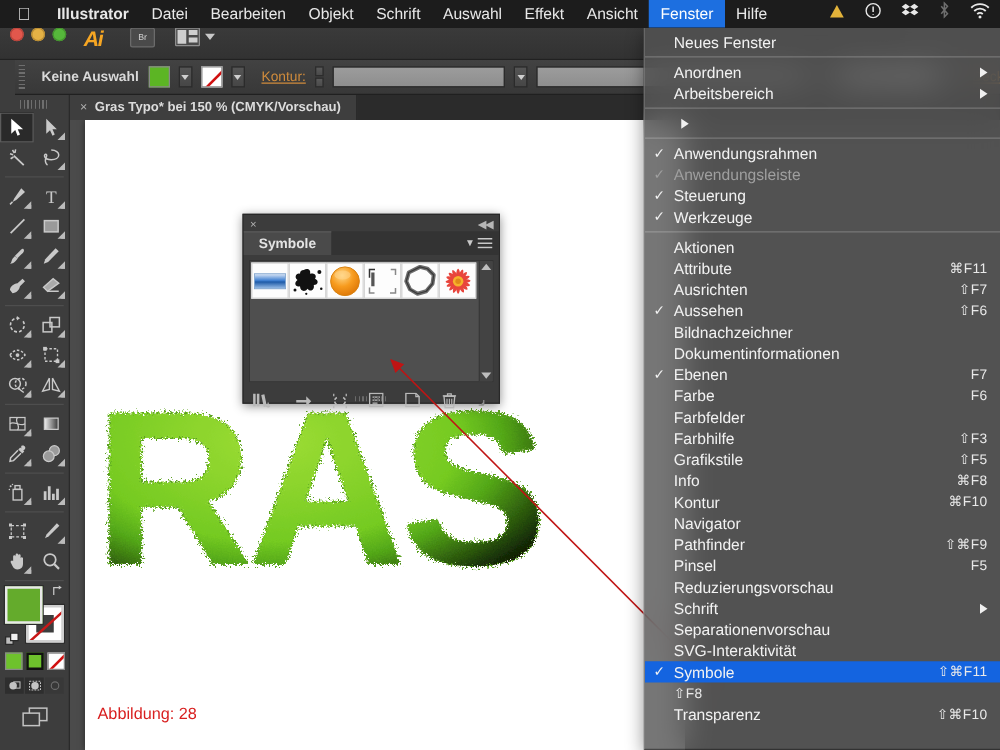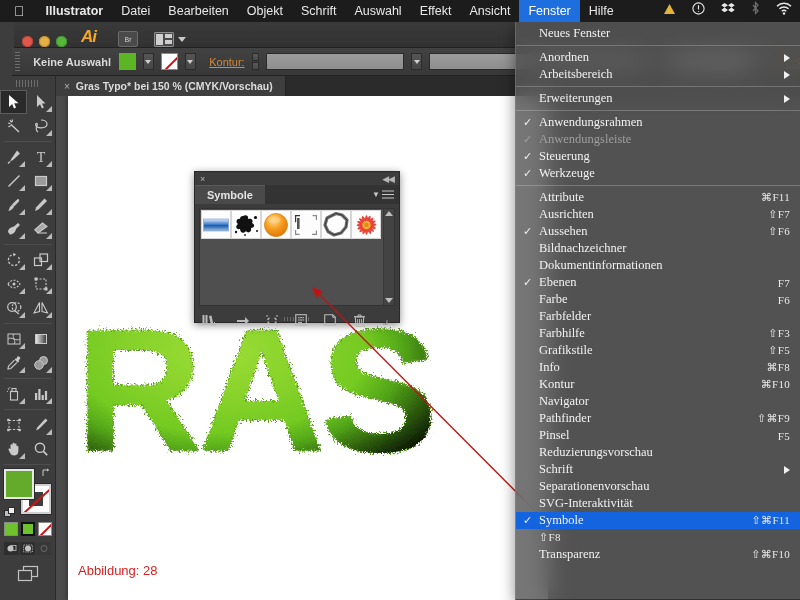--- a/index.html
+++ b/index.html
@@ -21,24 +21,24 @@
   }
   #macbar .apple { padding:0 12px 0 14px; font-size:14px; line-height:1; }
   #macbar .mi { padding:0 9px; height:22px; line-height:22px; white-space:nowrap; }
   #macbar .mi.bold { font-weight:bold; }
   #macbar .mi.active { background:#1d6fe0; color:#fff; }
   #macbar .spacer { flex:1; }
   #macbar .sysicon { padding:0 8px; height:22px; line-height:22px; font-size:12px; }
 
   
   #appbar {
-    position:absolute; left:14px; top:22px; width:724px; height:26px;
+    position:absolute; left:0; top:22px; width:724px; height:26px;
     background:linear-gradient(#3a3a3a,#323232);
     border-bottom:1px solid #212121;
-    display:flex; align-items:flex-end; z-index:20;
+    display:flex; align-items:flex-start; z-index:20;
   }
   .traffic { display:flex; gap:6px; padding-left:8px; align-items:center; }
   .tl { width:11px; height:11px; border-radius:50%; }
   .tl.r { background:#e2574c; box-shadow:inset 0 0 0 1px #b9453c; }
   .tl.y { background:#e4b145; box-shadow:inset 0 0 0 1px #b98c33; }
   .tl.g { background:#56b83b; box-shadow:inset 0 0 0 1px #45932f; }
   .ailogo { color:#f6a623; font-weight:bold; font-style:italic; font-size:17px; margin-left:14px; letter-spacing:-1px;}
   .brbtn {
     margin-left:22px; width:20px; height:16px; border:1px solid #6b6b6b; border-radius:2px;
     background:#4a4a4a; color:#d0d0d0; font-size:7px; text-align:center; line-height:15px;
@@ -171,21 +171,21 @@
     position:absolute;left:515px;top:22px;width:285px;height:578px;z-index:55;
     background:rgba(84,84,84,0.80);
     backdrop-filter:blur(12px);
     border-left:1px solid rgba(150,150,150,.35);
     border-bottom:1px solid rgba(20,20,20,.5);
     box-shadow:0 4px 14px rgba(0,0,0,.45);
     font-size:12.5px;color:#f2f2f2;
     padding-top:3px;
     overflow:hidden;
   }
-  .wi{height:17px;display:flex;align-items:center;padding:0 10px 0 0;position:relative;white-space:nowrap;font-family:Liberation Serif, serif;}
+  .wi{height:17px;display:flex;align-items:center;padding:0 10px 0 0;position:relative;white-space:nowrap;}
   .wi .ck{width:23px;text-align:center;font-size:11px;flex-shrink:0;}
   .wi .lab{flex:1;}
   .wi .sc{font-size:11px;color:#e9e9e9;letter-spacing:.3px;}
   .wi .sub{width:0;height:0;border-top:4px solid transparent;border-bottom:4px solid transparent;border-left:6px solid #f0f0f0;margin-left:6px;}
   .wi.hl{background:#1464e0;}
   .wi.dis{color:#9f9f9f;}
   .wi.dis .ck{color:#9f9f9f;}
   .wsep{height:1px;background:rgba(255,255,255,.22);margin:3px 0;}
 </style>
 </head>
@@ -773,21 +773,20 @@
       <span class="sub"></span>
     </div>
     <div class="wi">
       <span class="ck"></span>
       <span class="lab">Arbeitsbereich</span>
       <span class="sub"></span>
     </div>
     <div class="wsep"></div>
     <div class="wi">
       <span class="ck"></span>
-      <span class="lab">Erweiterungen</span>
       <span class="sub"></span>
     </div>
     <div class="wsep"></div>
     <div class="wi">
       <span class="ck">✓</span>
       <span class="lab">Anwendungsrahmen</span>
       <span class="sc"></span>
     </div>
     <div class="wi dis">
       <span class="ck">✓</span>
@@ -798,20 +797,25 @@
       <span class="ck">✓</span>
       <span class="lab">Steuerung</span>
       <span class="sc"></span>
     </div>
     <div class="wi">
       <span class="ck">✓</span>
       <span class="lab">Werkzeuge</span>
       <span class="sc"></span>
     </div>
     <div class="wsep"></div>
+    <div class="wi">
+      <span class="ck"></span>
+      <span class="lab">Aktionen</span>
+      <span class="sc"></span>
+    </div>
     <div class="wi">
       <span class="ck"></span>
       <span class="lab">Attribute</span>
       <span class="sc">⌘F11</span>
     </div>
     <div class="wi">
       <span class="ck"></span>
       <span class="lab">Ausrichten</span>
       <span class="sc">⇧F7</span>
     </div>

